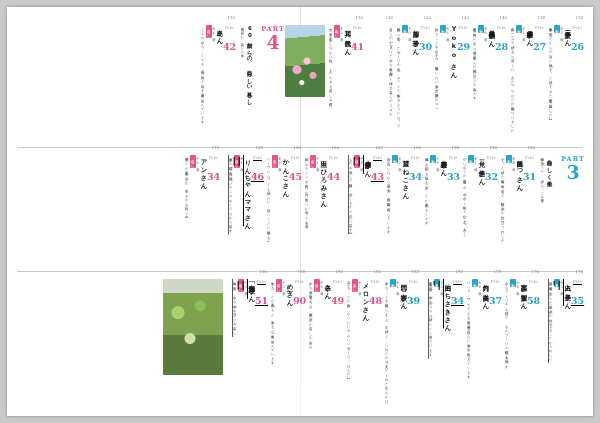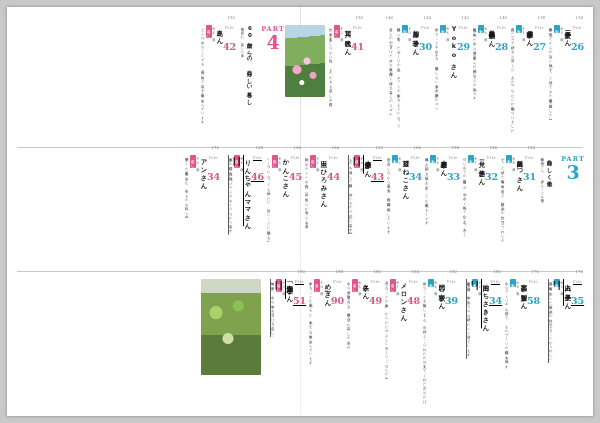--- a/index.html
+++ b/index.html
@@ -452,20 +452,31 @@
       <div class="filehead">
         <div class="fileword">File</div>
         <div class="filenum">58</div>
       </div>
       <div class="name">高森 智加さん</div>
       <div class="age">（66歳）</div>
       <div class="bullet cyan">働く</div>
       <div class="vtext body">小さなアトリエを開いて。ものづくりの時間が心を満たす。</div>
     </div>
 
+    <div class="cell">
+      <div class="pnum">178</div>
+      <div class="filehead">
+        <div class="fileword">File</div>
+        <div class="filenum">37</div>
+      </div>
+      <div class="name">竹内 尚美さん</div>
+      <div class="age">（69歳）</div>
+      <div class="bullet cyan">働く</div>
+      <div class="vtext body">パソコン一つでできる仕事。場所を選ばない働き方が気に入っています。</div>
+    </div>
 
     <div class="cell wide">
       <div class="pnum">180</div>
       <div class="filehead">
         <div class="fileword">File</div>
         <div class="filenum">34</div>
       </div>
       <div class="name">池田 ちさきさん</div>
       <div class="age">（72歳）</div>
       <div class="bullet cyan">働く</div>

